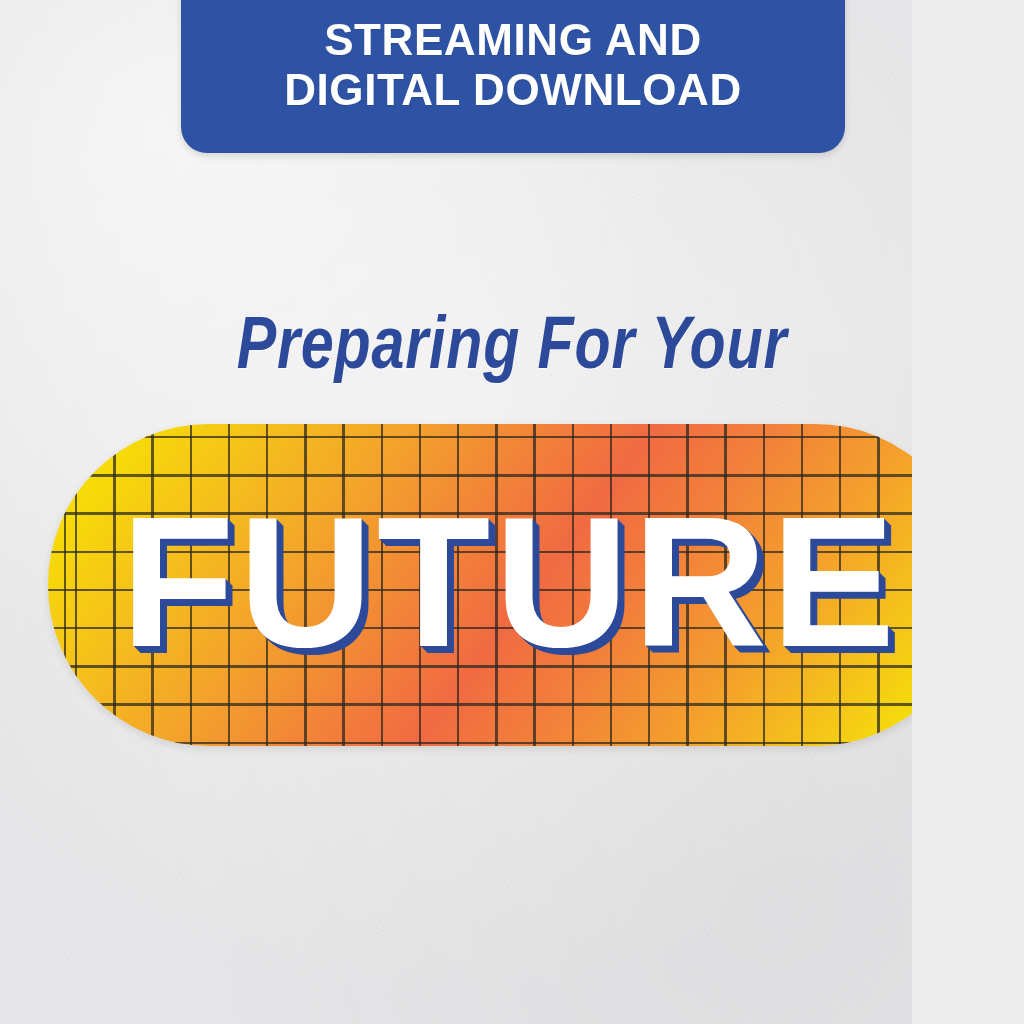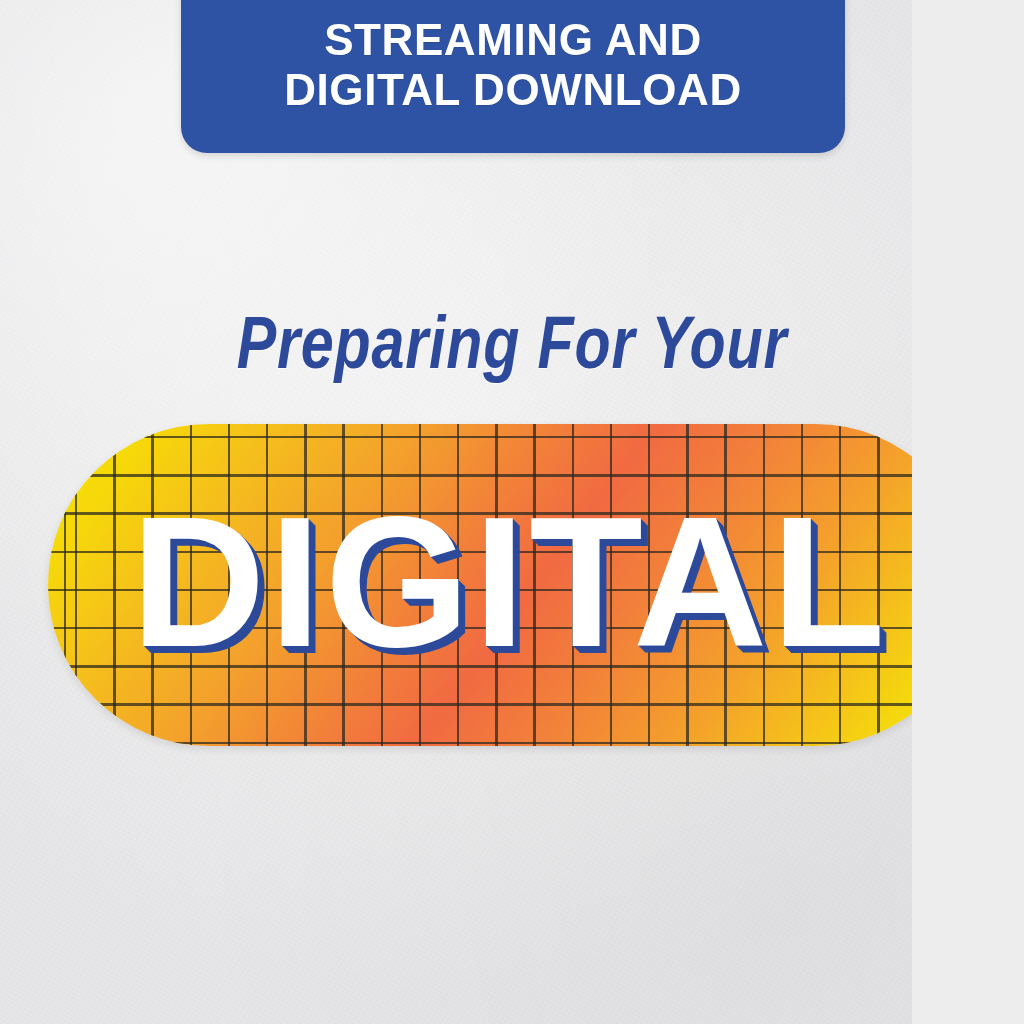--- a/index.html
+++ b/index.html
@@ -155,16 +155,16 @@
   <div id="banner">
     <div id="banner-text">STREAMING AND
 DIGITAL DOWNLOAD</div>
   </div>
 
   <div id="headline">Preparing For Your</div>
 
   <div id="pill">
     <div id="pill-gradient"></div>
     <div id="pill-grid"></div>
-    <div id="pill-word">DIGITAL</div>
+    <div id="pill-word">FUTURE</div>
   </div>
 
 </div>
 
 </body></html>

